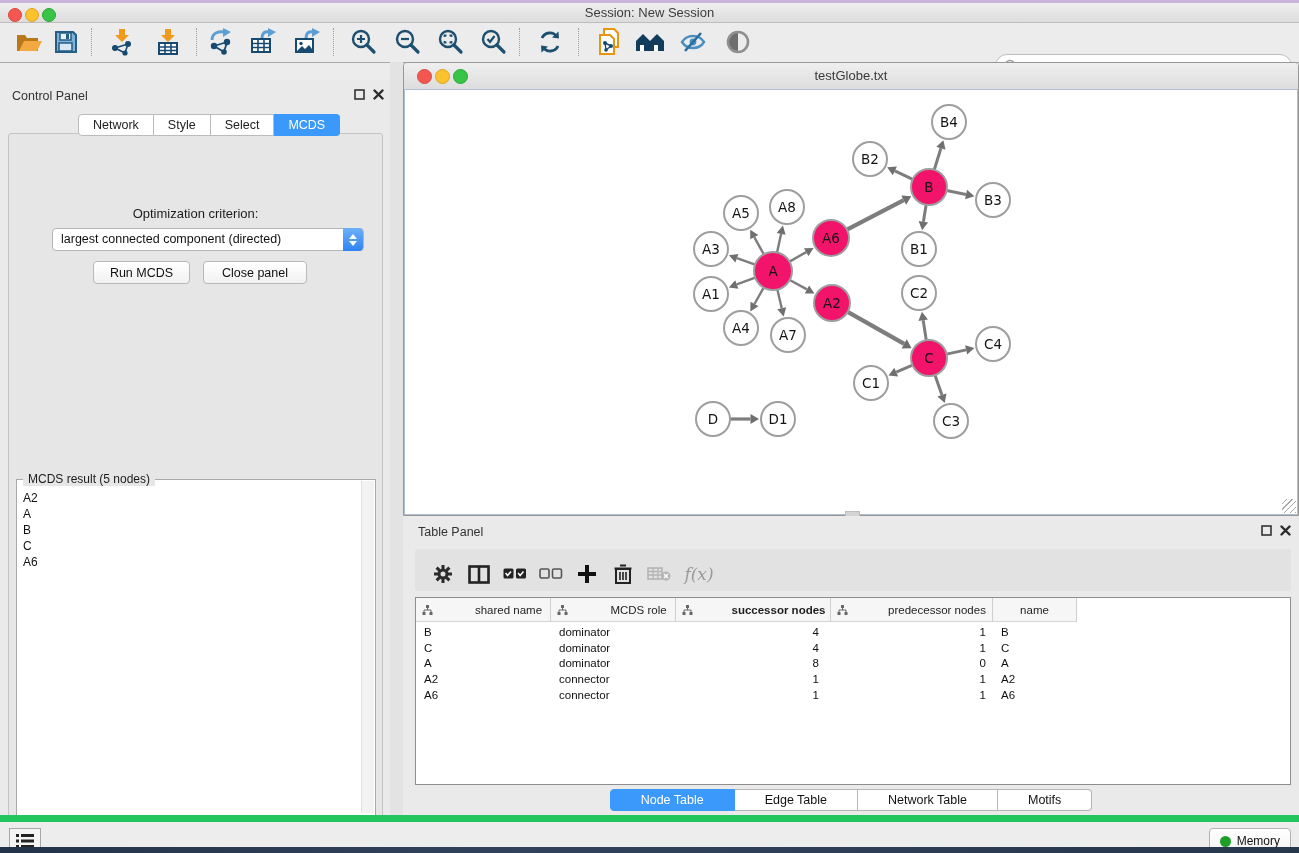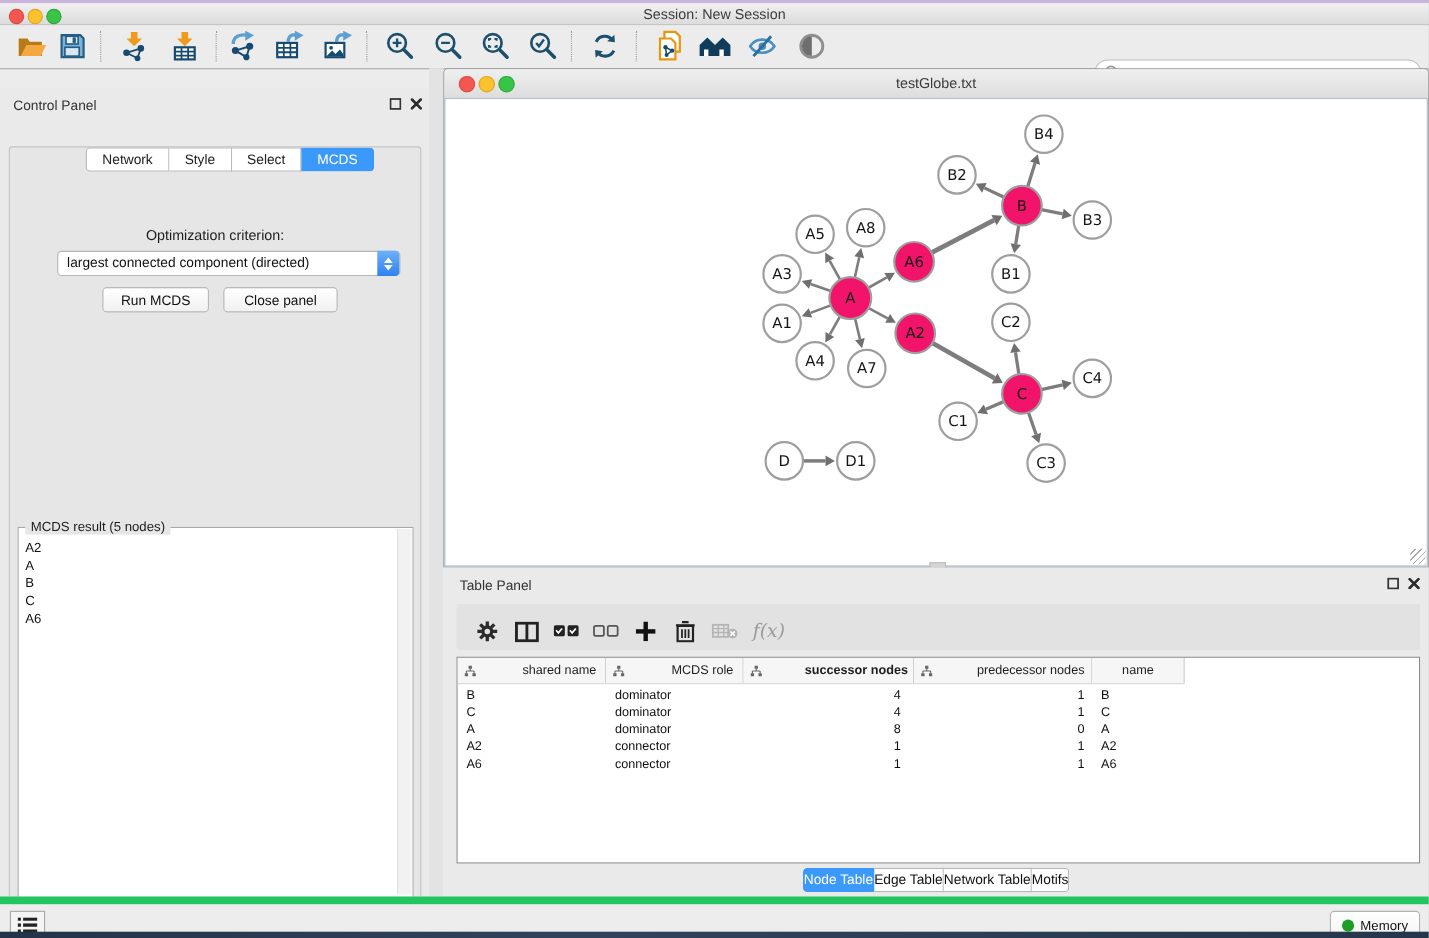--- a/index.html
+++ b/index.html
@@ -22,21 +22,21 @@
              border-radius:12px;display:flex;align-items:center;padding-left:8px;box-sizing:border-box;}
   .searchbox input{border:none;outline:none;font-size:12px;width:250px;background:transparent;}
   
   .control-panel{position:absolute;left:0;top:80px;width:390px;height:753px;background:#eaeaea;}
   .panel-title{position:absolute;left:12px;top:9px;font-size:12.5px;color:#333;}
   .panel-icons{position:absolute;right:6px;top:9px;display:flex;gap:8px;align-items:center;}
   .cp-box{position:absolute;left:8px;top:53px;width:373px;height:684px;background:#e6e6e6;
           border:1px solid #c3c3c3;border-radius:3px;}
   .cp-tabs{position:absolute;left:78px;top:34px;display:flex;z-index:5;}
   .cp-tab{height:20px;line-height:20px;padding:0 14px;font-size:12.5px;background:#fff;border:1px solid #bbb;
-          border-left:none;color:#222;margin-top:20px;}
+          border-left:none;color:#222;}
   .cp-tab:first-child{border-left:1px solid #bbb;border-radius:4px 0 0 4px;}
   .cp-tab:last-child{border-radius:0 4px 4px 0;}
   .cp-tab.sel{background:#3b99fc;border-color:#3b99fc;color:#fff;}
   .opt-label{position:absolute;left:0;width:100%;top:72px;text-align:center;font-size:13px;color:#1d1d1d;}
   .dropdown{position:absolute;left:43px;top:94px;width:312px;height:23px;background:#fff;border:1px solid #b5b5b5;
             border-radius:4px;box-sizing:border-box;font-size:12.5px;line-height:21px;padding-left:8px;color:#111;}
   .dd-step{position:absolute;right:0;top:-1px;width:20px;height:23px;border-radius:0 4px 4px 0;
            background:linear-gradient(#6cb0f9,#2f82f0);display:flex;flex-direction:column;align-items:center;justify-content:center;gap:2px;}
   .dd-step .up{width:0;height:0;border-left:4px solid transparent;border-right:4px solid transparent;border-bottom:5px solid #fff;}
   .dd-step .dn{width:0;height:0;border-left:4px solid transparent;border-right:4px solid transparent;border-top:5px solid #fff;}
@@ -71,21 +71,21 @@
   .datatable{position:absolute;left:12px;top:81px;width:876px;height:188px;background:#fff;border:1px solid #8e8e8e;
              box-sizing:border-box;overflow:hidden;font-size:11.5px;}
   .dt-header{position:absolute;left:0;top:0;height:23px;border-bottom:1px solid #d5d5d5;display:flex;}
   .dt-hcell{height:23px;background:#f6f6f6;border-right:1px solid #cfcfcf;display:flex;align-items:center;box-sizing:border-box;gap:34px;}
   .dt-hcell .hicon{margin-left:6px;}
   .dt-hcell .hlabel{flex:1;text-align:center;color:#1e1e1e;}
   .dt-row{position:absolute;left:0;height:15.7px;display:flex;align-items:center;}
   .dt-cell{box-sizing:border-box;overflow:hidden;white-space:nowrap;color:#101010;}
   
   .table-tabs{position:absolute;left:0;right:0;top:273px;display:flex;justify-content:center;}
-  .t-tab{height:20px;line-height:20px;padding:0 0;font-size:12.5px;background:#fff;border:1px solid #b5b5b5;border-left:none;color:#111;}
+  .t-tab{height:20px;line-height:20px;padding:0 30px;font-size:12.5px;background:#fff;border:1px solid #b5b5b5;border-left:none;color:#111;}
   .t-tab:first-child{border-left:1px solid #b5b5b5;border-radius:4px 0 0 4px;}
   .t-tab:last-child{border-radius:0 4px 4px 0;}
   .t-tab.sel{background:#3b99fc;border-color:#3b99fc;color:#fff;}
   
   .statusbar{position:absolute;left:0;top:815px;width:1299px;height:32px;background:#ededed;border-top:7px solid #22c55e;}
   .list-btn{position:absolute;left:9px;top:6px;width:30px;height:24px;background:#f4f4f4;border:1px solid #a8a8a8;
             display:flex;align-items:center;justify-content:center;}
   .memory-btn{position:absolute;right:8px;top:6px;height:24px;background:linear-gradient(#fff,#f2f2f2);
               border:1px solid #b2b2b2;border-radius:4px;display:flex;align-items:center;gap:6px;padding:0 10px;font-size:12px;color:#111;}
   .mem-dot{width:11px;height:11px;border-radius:50%;background:#1d9e27;}

